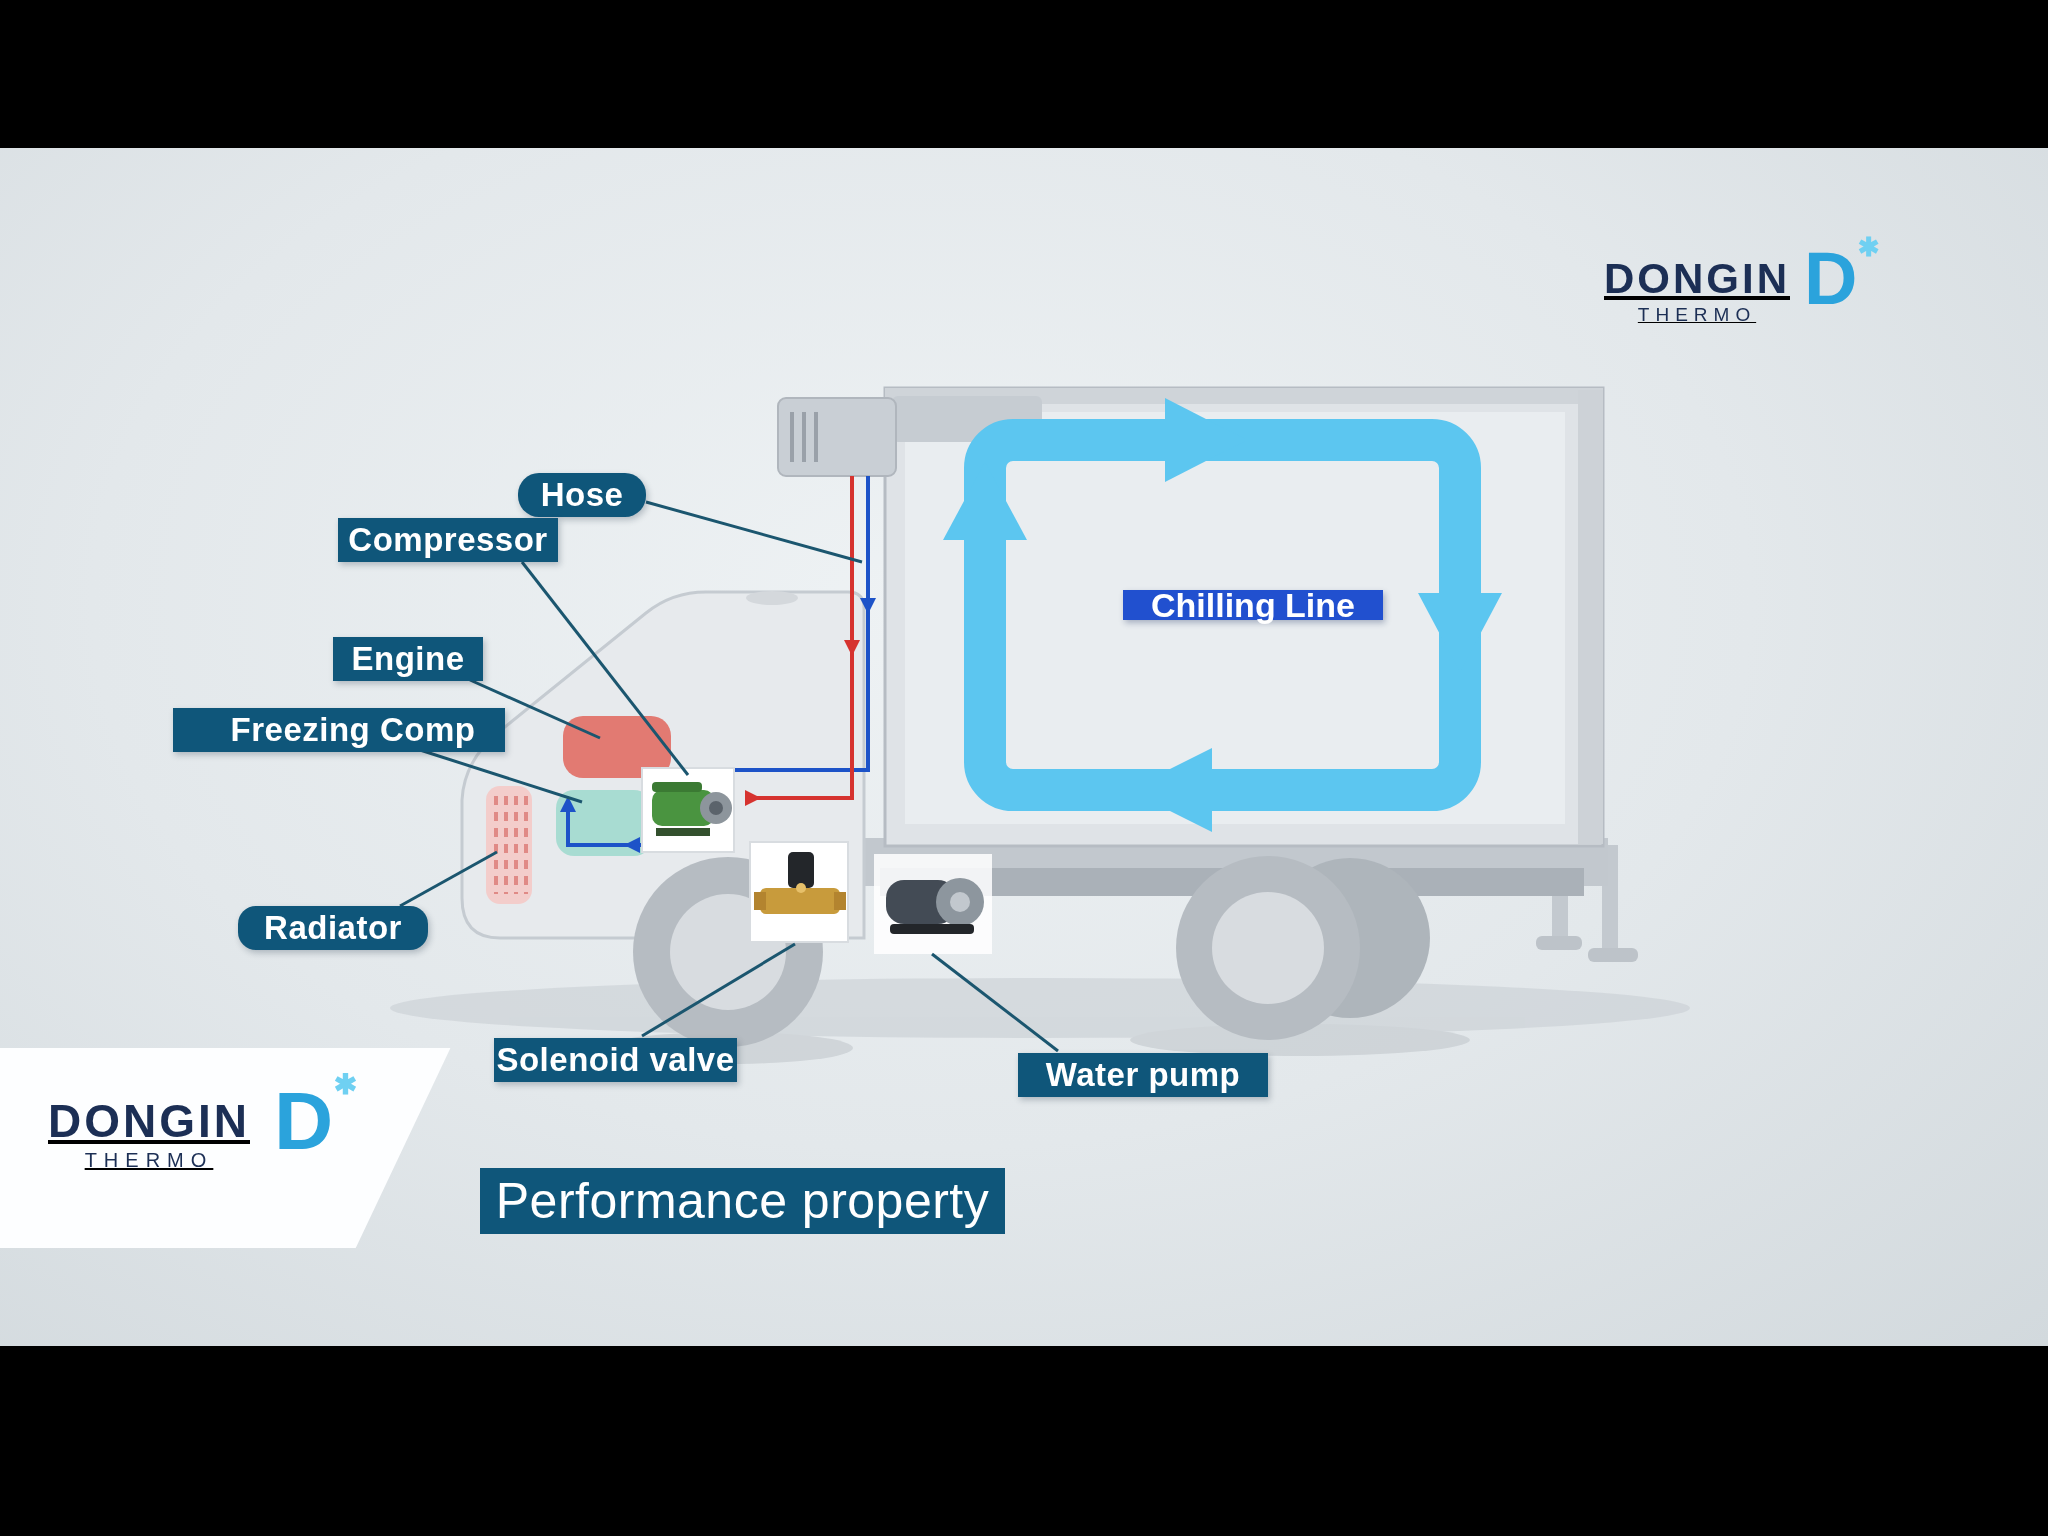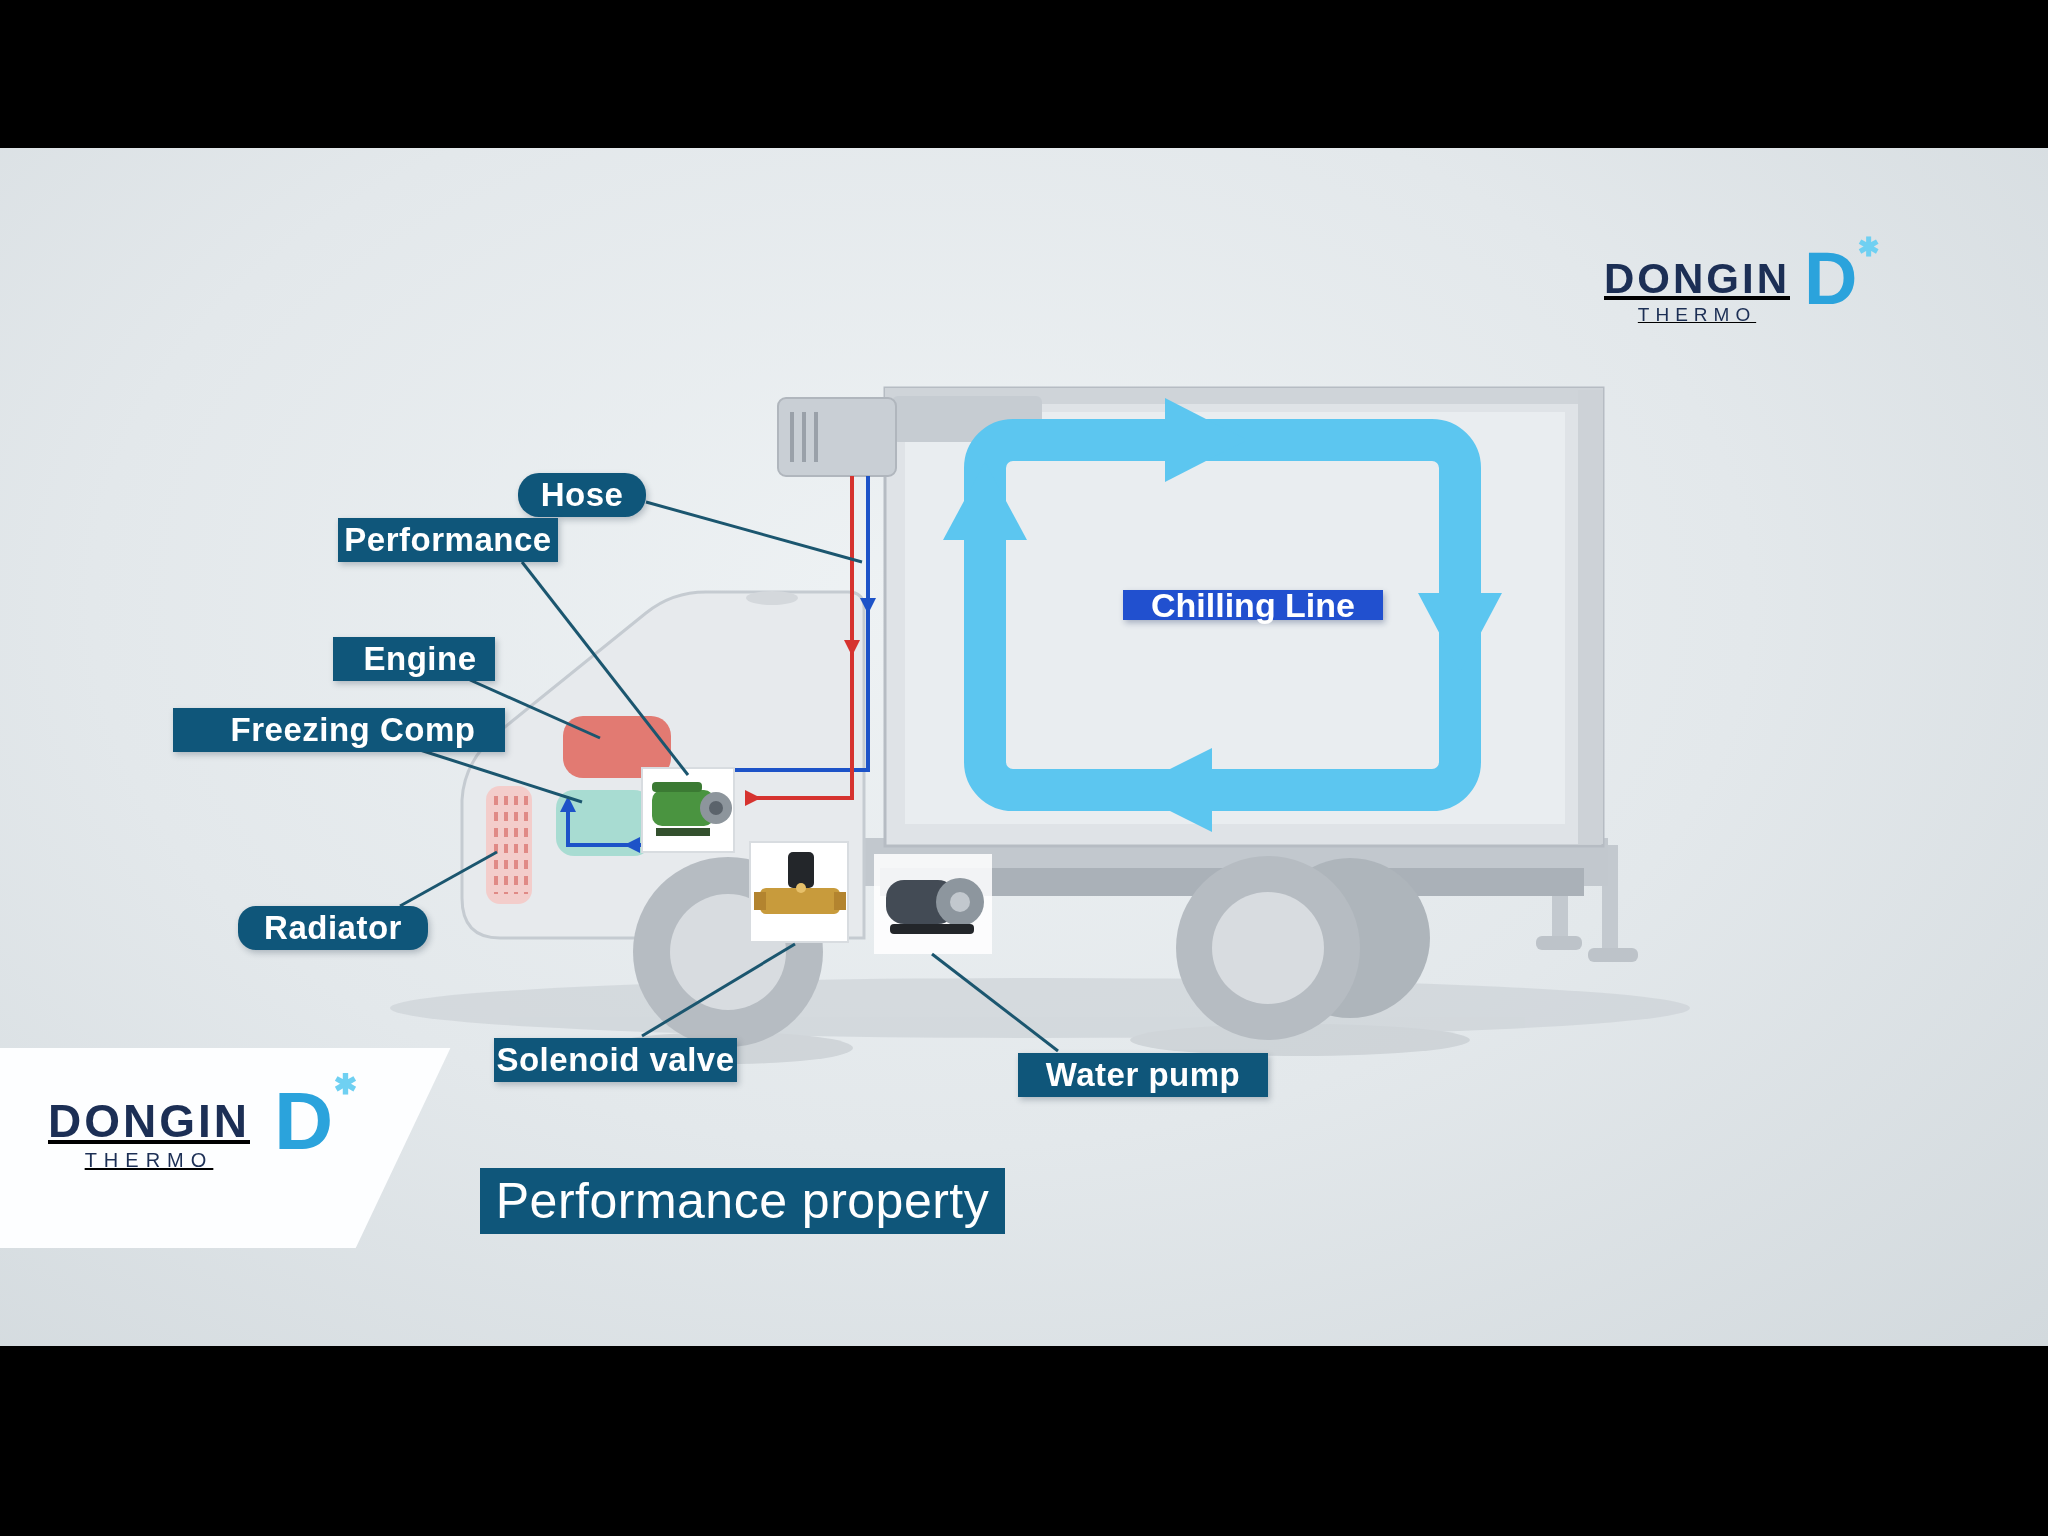--- a/index.html
+++ b/index.html
@@ -161,23 +161,23 @@
       <path d="M 400 906 L 497 852"></path>
       <path d="M 642 1036 L 795 944"></path>
       <path d="M 1058 1051 L 932 954"></path>
     </g>
   </svg>
 
   <div class="tag" style="left:518px;top:473px;width:128px;border-radius:21px;">
     <span>Hose</span>
   </div>
   <div class="tag" style="left:338px;top:518px;width:220px;">
-    <span>Performance</span>
-  </div>
-  <div class="tag" style="left:333px;top:637px;width:150px;padding-left:12px;">
+    <span>Compressor</span>
+  </div>
+  <div class="tag" style="left:333px;top:637px;width:150px;">
     <span>Engine</span>
   </div>
   <div class="tag" style="left:173px;top:708px;width:304px;padding-left:28px;">
     <span>Freezing Comp</span>
   </div>
   <div class="tag" style="left:238px;top:906px;width:190px;border-radius:18px;">
     <span>Radiator</span>
   </div>
   <div class="tag" style="left:494px;top:1038px;width:243px;">
     <span>Solenoid valve</span>

